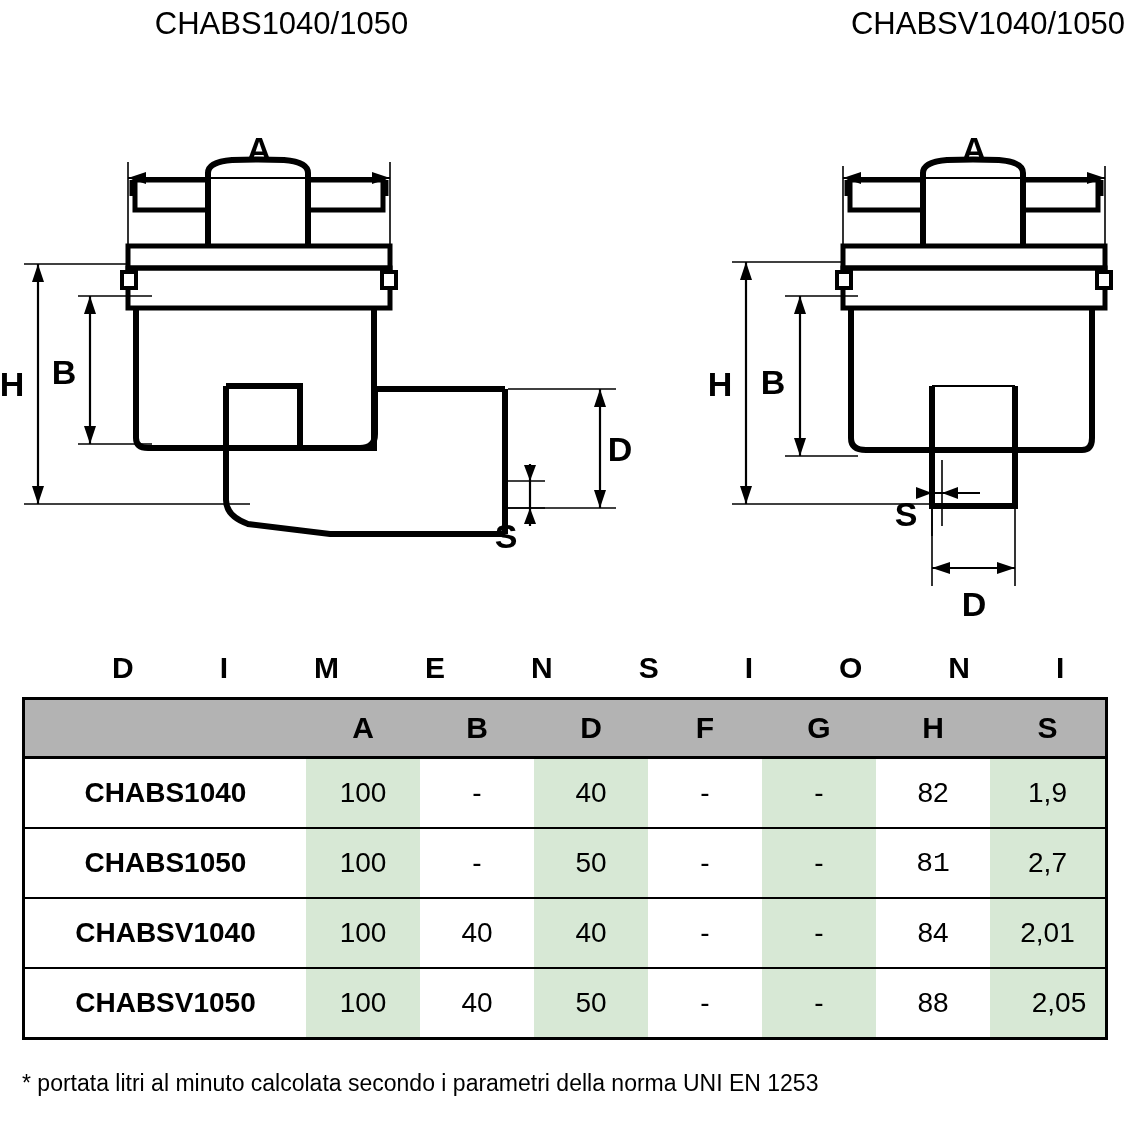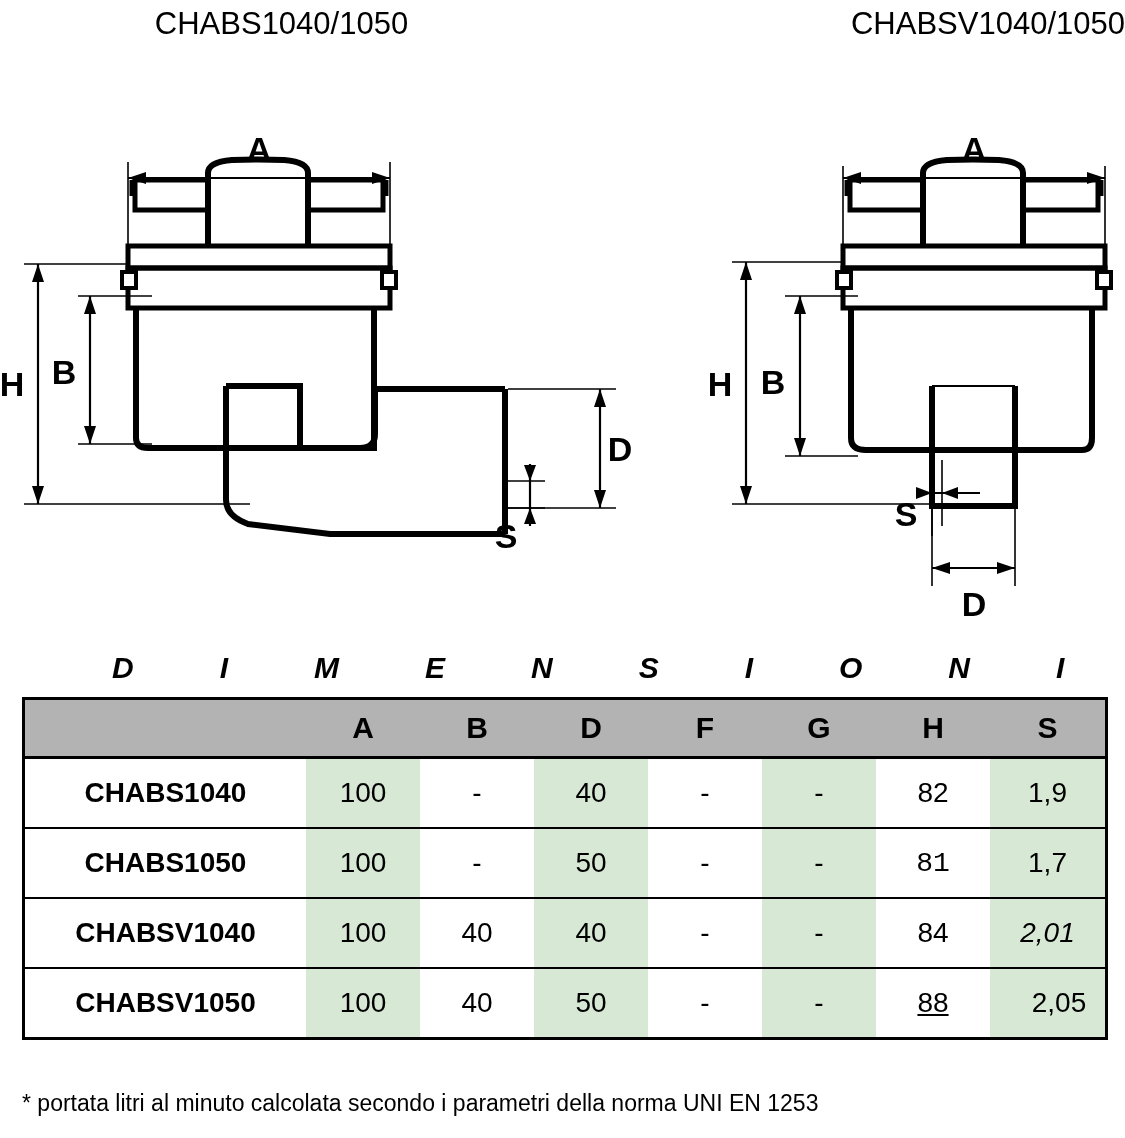--- a/index.html
+++ b/index.html
@@ -60,21 +60,20 @@
   #dimensioni-heading {
     position: absolute;
     top: 651px;
     left: 112px;
     width: 960px;
     font-size: 30px;
     font-weight: bold;
     letter-spacing: 86px;
     white-space: nowrap;
     font-family: "Liberation Sans", sans-serif;
-    font-style: italic;
   }
 
   
   #dim-table-wrap {
     position: absolute;
     left: 22px;
     top: 697px;
     width: 1080px;
   }
   table.dim-table {
@@ -122,21 +121,20 @@
     left: 22px;
     top: 1066px;
     width: 1090px;
   }
   .footnote {
     font-size: 23px;
     font-family: "Liberation Sans", sans-serif;
     line-height: 34px;
     white-space: nowrap;
     color: #000;
-    margin-top: 20px;
   }
 </style>
 </head>
 <body>
 
 <div class="titles-row">
   <div class="drawing-title" id="title-left">CHABS1040/1050</div>
   <div class="drawing-title" id="title-right">CHABSV1040/1050</div>
 </div>
 
@@ -324,40 +322,40 @@
           <td class="val-cell col-green" style="width: 115px;">1,9</td>
         </tr>
         <tr>
           <td class="name-cell" style="width: 281px;">CHABS1050</td>
           <td class="val-cell col-green" style="width: 114px;">100</td>
           <td class="val-cell" style="width: 114px;">-</td>
           <td class="val-cell col-green" style="width: 114px;">50</td>
           <td class="val-cell" style="width: 114px;">-</td>
           <td class="val-cell col-green" style="width: 114px;">-</td>
           <td class="val-cell" style="width: 114px; font-family: Liberation Mono, monospace;">81</td>
-          <td class="val-cell col-green" style="width: 115px;">1,7</td>
+          <td class="val-cell col-green" style="width: 115px;">2,7</td>
         </tr>
         <tr>
           <td class="name-cell" style="width: 281px;">CHABSV1040</td>
           <td class="val-cell col-green" style="width: 114px;">100</td>
           <td class="val-cell" style="width: 114px;">40</td>
           <td class="val-cell col-green" style="width: 114px;">40</td>
           <td class="val-cell" style="width: 114px;">-</td>
           <td class="val-cell col-green" style="width: 114px;">-</td>
           <td class="val-cell" style="width: 114px; margin-left: 19px;">84</td>
-          <td class="val-cell col-green" style="width: 115px; font-style: italic;">2,01</td>
+          <td class="val-cell col-green" style="width: 115px;">2,01</td>
         </tr>
         <tr>
           <td class="name-cell" style="width: 281px;">CHABSV1050</td>
           <td class="val-cell col-green" style="width: 114px;">100</td>
           <td class="val-cell" style="width: 114px;">40</td>
           <td class="val-cell col-green" style="width: 114px;">50</td>
           <td class="val-cell" style="width: 114px;">-</td>
           <td class="val-cell col-green" style="width: 114px;">-</td>
-          <td class="val-cell" style="width: 114px; text-decoration: underline;">88</td>
+          <td class="val-cell" style="width: 114px;">88</td>
           <td class="val-cell col-green" style="width: 115px; padding-left: 23px;">2,05</td>
         </tr>
       </tbody>
   </table>
 </div>
 
 <div id="footnotes">
   <div class="footnote">* portata litri al minuto calcolata secondo i parametri della norma UNI EN 1253</div>
 </div>
 

